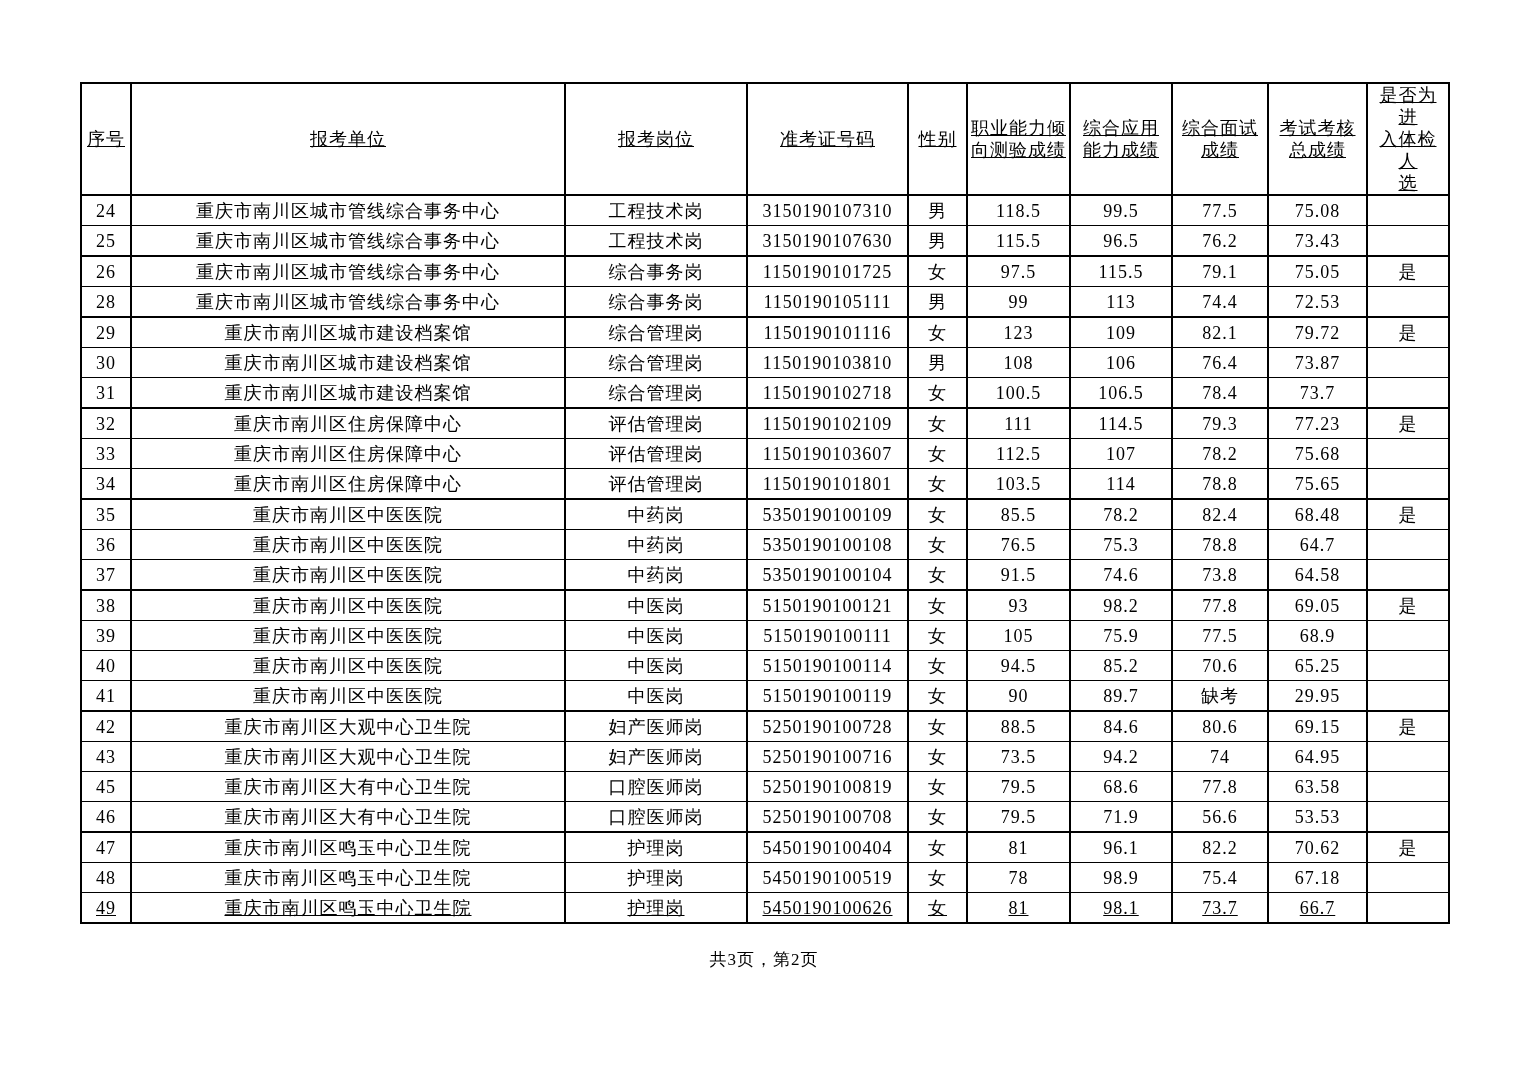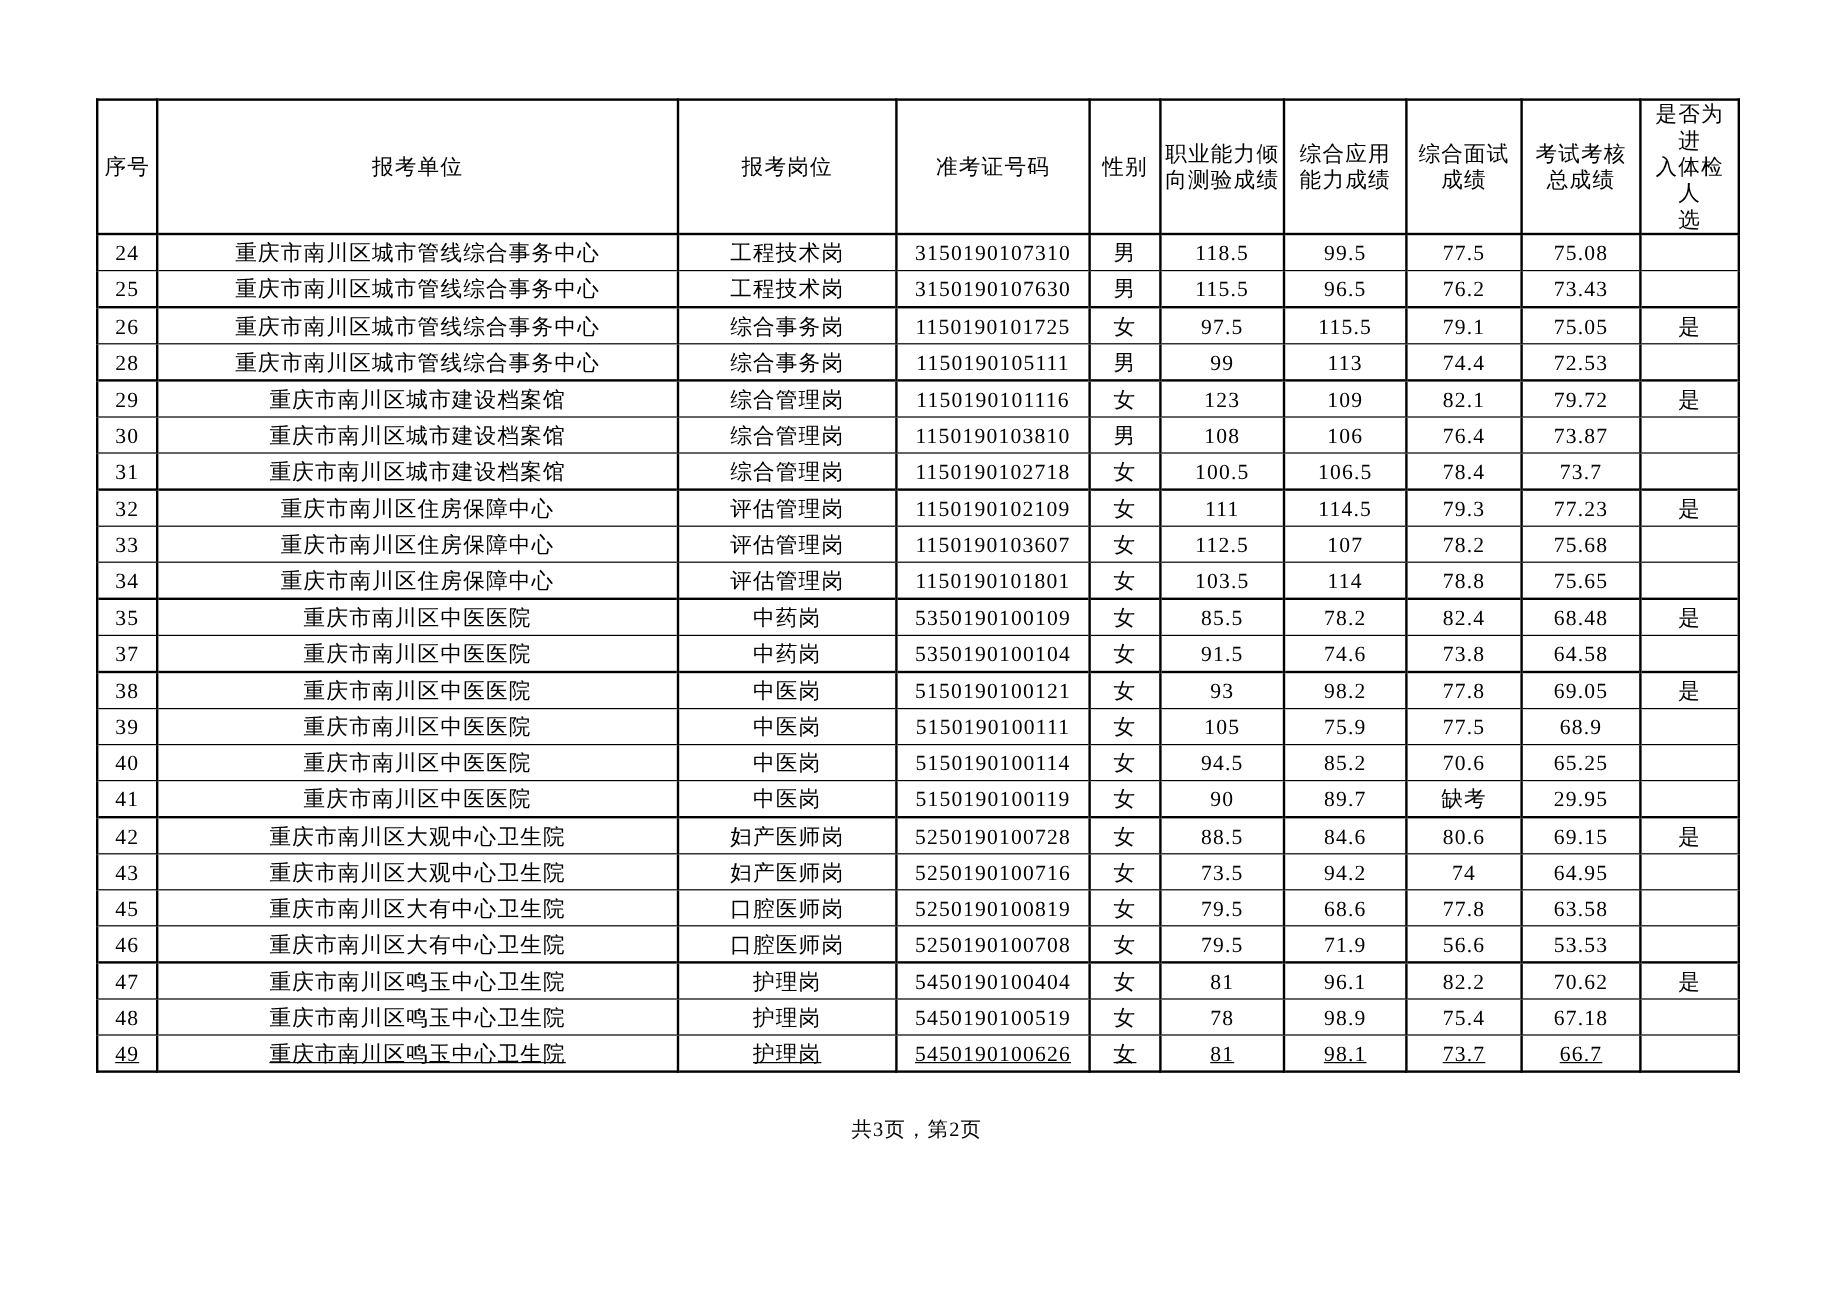--- a/index.html
+++ b/index.html
@@ -32,41 +32,42 @@
     padding: 0 3px;
     overflow: hidden;
     letter-spacing: 1px;
   }
   thead th {
     height: 68px;
     font-size: 18px;
     font-weight: normal;
     line-height: 22px;
     white-space: pre-line;
+    text-decoration: underline;
   }
   tbody td {
     height: 29px;
     font-size: 18px;
     line-height: 20px;
     border-top-width: 1px;
     border-bottom-width: 1px;
     white-space: nowrap;
   }
   tbody tr.group-start td {
     border-top-width: 2px;
   }
   tbody tr:last-child td {
     border-bottom-width: 2px;
     text-decoration: underline;
   }
   thead th {
     border-bottom-width: 2px;
   }
   .footer {
-    margin-top: 36px;
+    margin-top: 24px;
     text-align: center;
     font-size: 17px;
     letter-spacing: 1px;
   }
 </style>
 </head>
 <body>
 
 <div class="page">
   <table class="score-table">
@@ -229,20 +230,32 @@
           <td>中药岗</td>
           <td>5350190100109</td>
           <td>女</td>
           <td>85.5</td>
           <td>78.2</td>
           <td>82.4</td>
           <td>68.48</td>
           <td>是</td>
         </tr>
         <tr>
+          <td>36</td>
+          <td>重庆市南川区中医医院</td>
+          <td>中药岗</td>
+          <td>5350190100108</td>
+          <td>女</td>
+          <td>76.5</td>
+          <td>75.3</td>
+          <td>78.8</td>
+          <td>64.7</td>
+          <td></td>
+        </tr>
+        <tr>
           <td>37</td>
           <td>重庆市南川区中医医院</td>
           <td>中药岗</td>
           <td>5350190100104</td>
           <td>女</td>
           <td>91.5</td>
           <td>74.6</td>
           <td>73.8</td>
           <td>64.58</td>
           <td></td>

